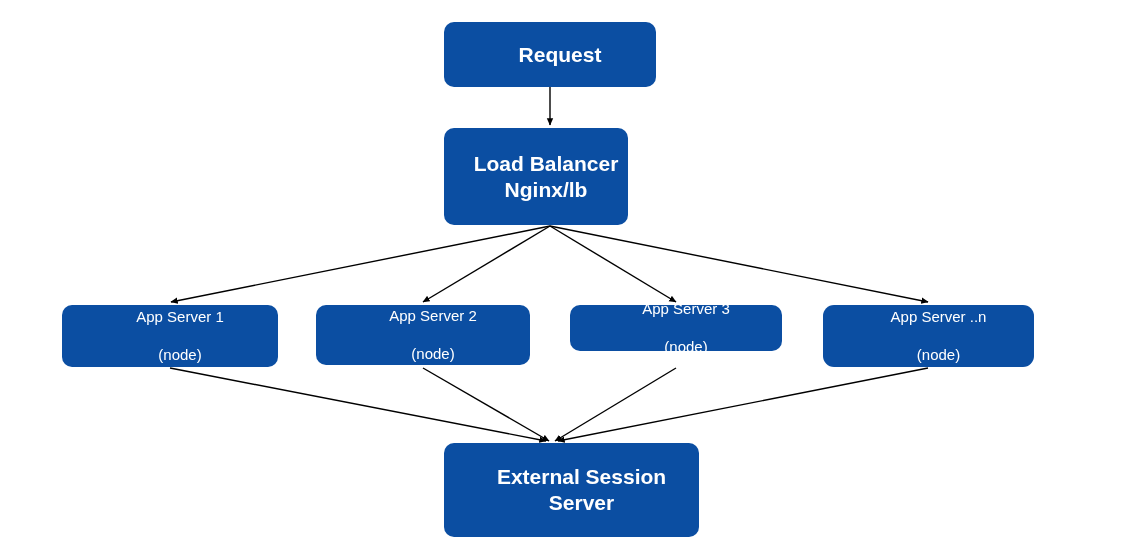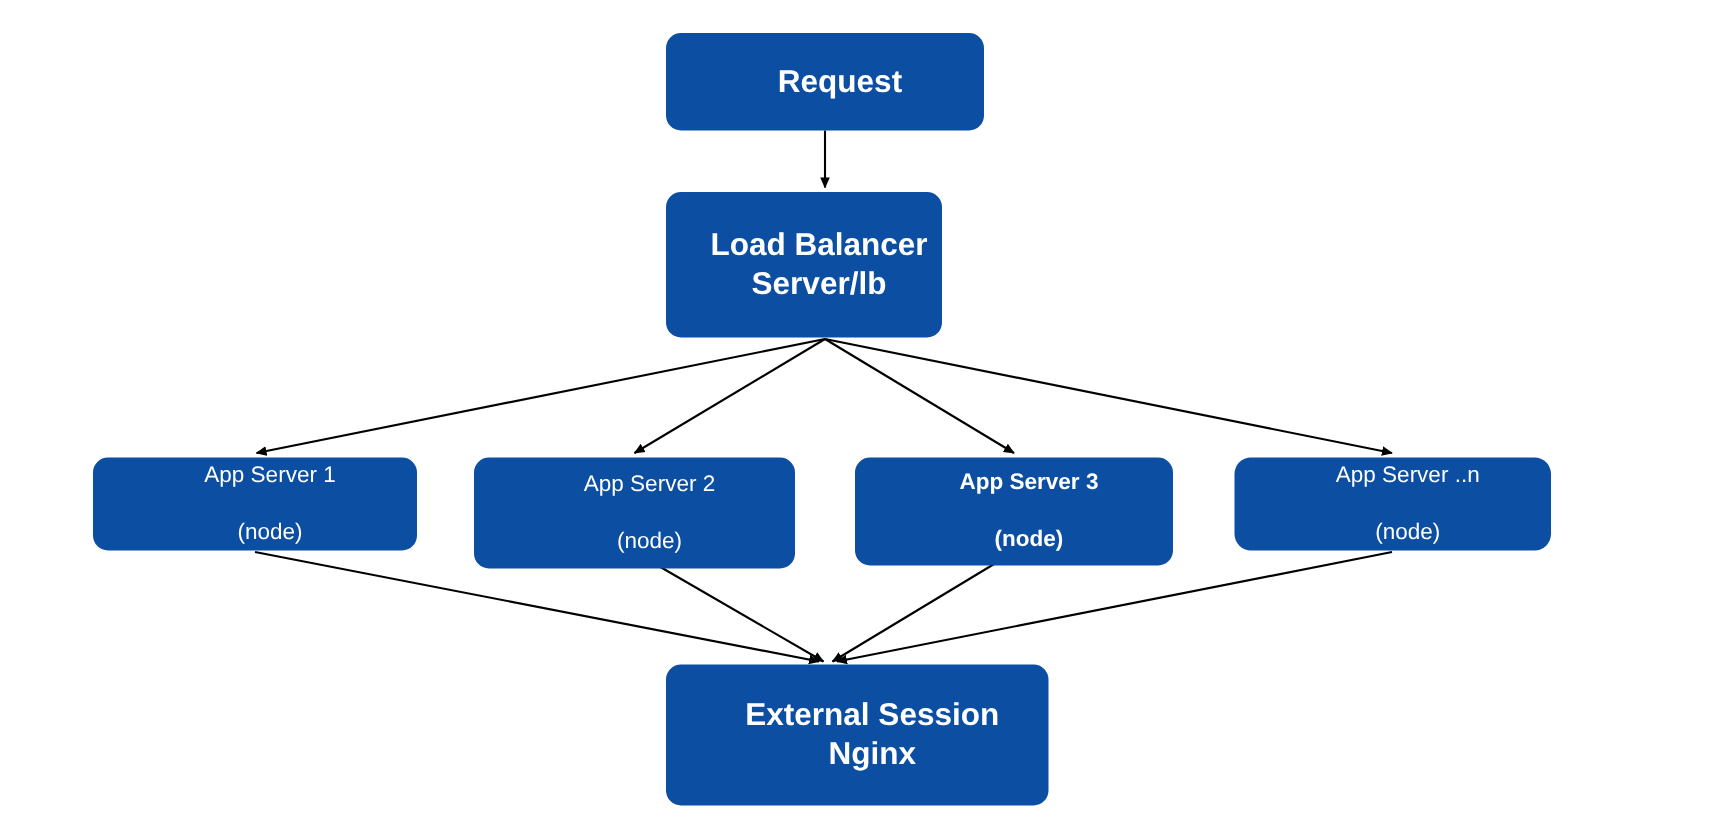--- a/index.html
+++ b/index.html
@@ -53,22 +53,22 @@
   }
   .node-sm {
     font-size: 15px;
     font-weight: 400;
     gap: 20px;
   }
   
   #node-request      { left: 444px; top: 22px;  width: 212px; height: 65px;  }
   #node-loadbalancer { left: 444px; top: 128px; width: 184px; height: 97px;  }
   #node-app1         { left: 62px;  top: 305px; width: 216px; height: 62px;  }
-  #node-app2         { left: 316px; top: 305px; width: 214px; height: 74px;  }
-  #node-app3         { left: 570px; top: 305px; width: 212px; height: 72px; font-weight: bold;  }
+  #node-app2         { left: 316px; top: 305px; width: 214px; height: 60px;  }
+  #node-app3         { left: 570px; top: 305px; width: 212px; height: 46px;  }
   #node-appn         { left: 823px; top: 305px; width: 211px; height: 62px; border-radius: 11px;  }
   #node-session      { left: 444px; top: 443px; width: 255px; height: 94px;  }
 </style>
 </head>
 <body>
 
 <div id="diagram">
 
   <svg id="edges" viewBox="0 0 1144 548" width="1144" height="548" xmlns="http://www.w3.org/2000/svg">
     <defs>
@@ -89,21 +89,21 @@
     <line x1="676" y1="368" x2="555" y2="441" stroke="#000000" stroke-width="1.4" marker-end="url(#arrowhead)"></line>
     <line x1="928" y1="368" x2="558" y2="441" stroke="#000000" stroke-width="1.4" marker-end="url(#arrowhead)"></line>
   </svg>
 
   <div class="node node-lg" id="node-request">
     <span class="line1">Request</span>
   </div>
 
   <div class="node node-lg" id="node-loadbalancer">
     <span class="line1">Load Balancer</span>
-    <span class="line2">Server/lb</span>
+    <span class="line2">Nginx/lb</span>
   </div>
 
   <div class="node node-sm" id="node-app1">
     <span class="line1">App Server 1</span>
     <span class="line2">(node)</span>
   </div>
 
   <div class="node node-sm" id="node-app2">
     <span class="line1">App Server 2</span>
     <span class="line2">(node)</span>
@@ -114,16 +114,16 @@
     <span class="line2">(node)</span>
   </div>
 
   <div class="node node-sm" id="node-appn">
     <span class="line1">App Server ..n</span>
     <span class="line2">(node)</span>
   </div>
 
   <div class="node node-lg" id="node-session">
     <span class="line1">External Session</span>
-    <span class="line2">Nginx</span>
+    <span class="line2">Server</span>
   </div>
 
 </div>
 
 </body></html>

